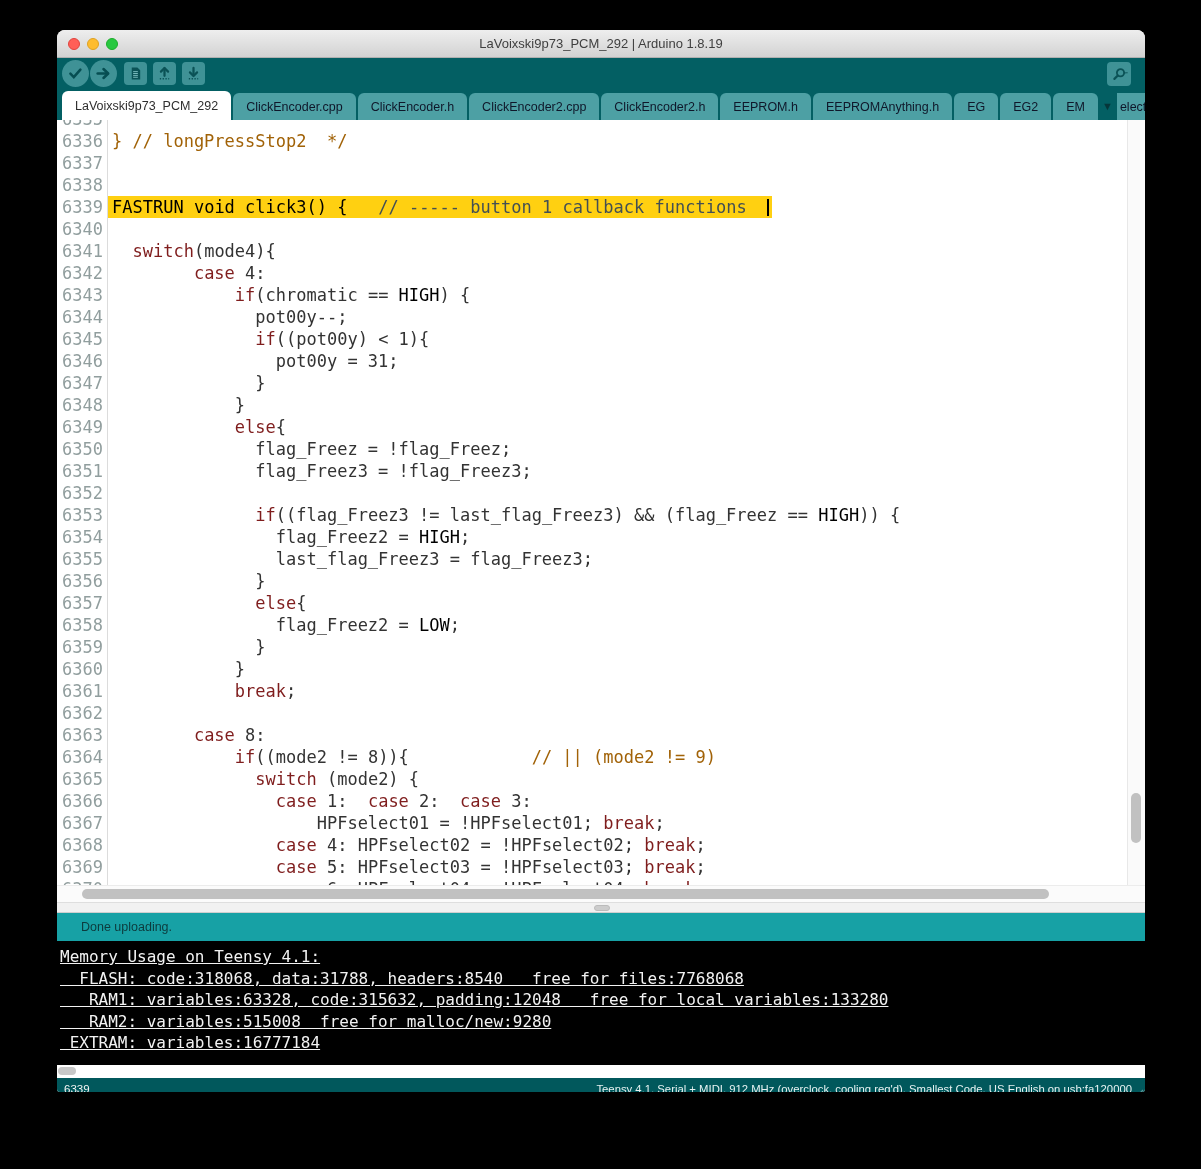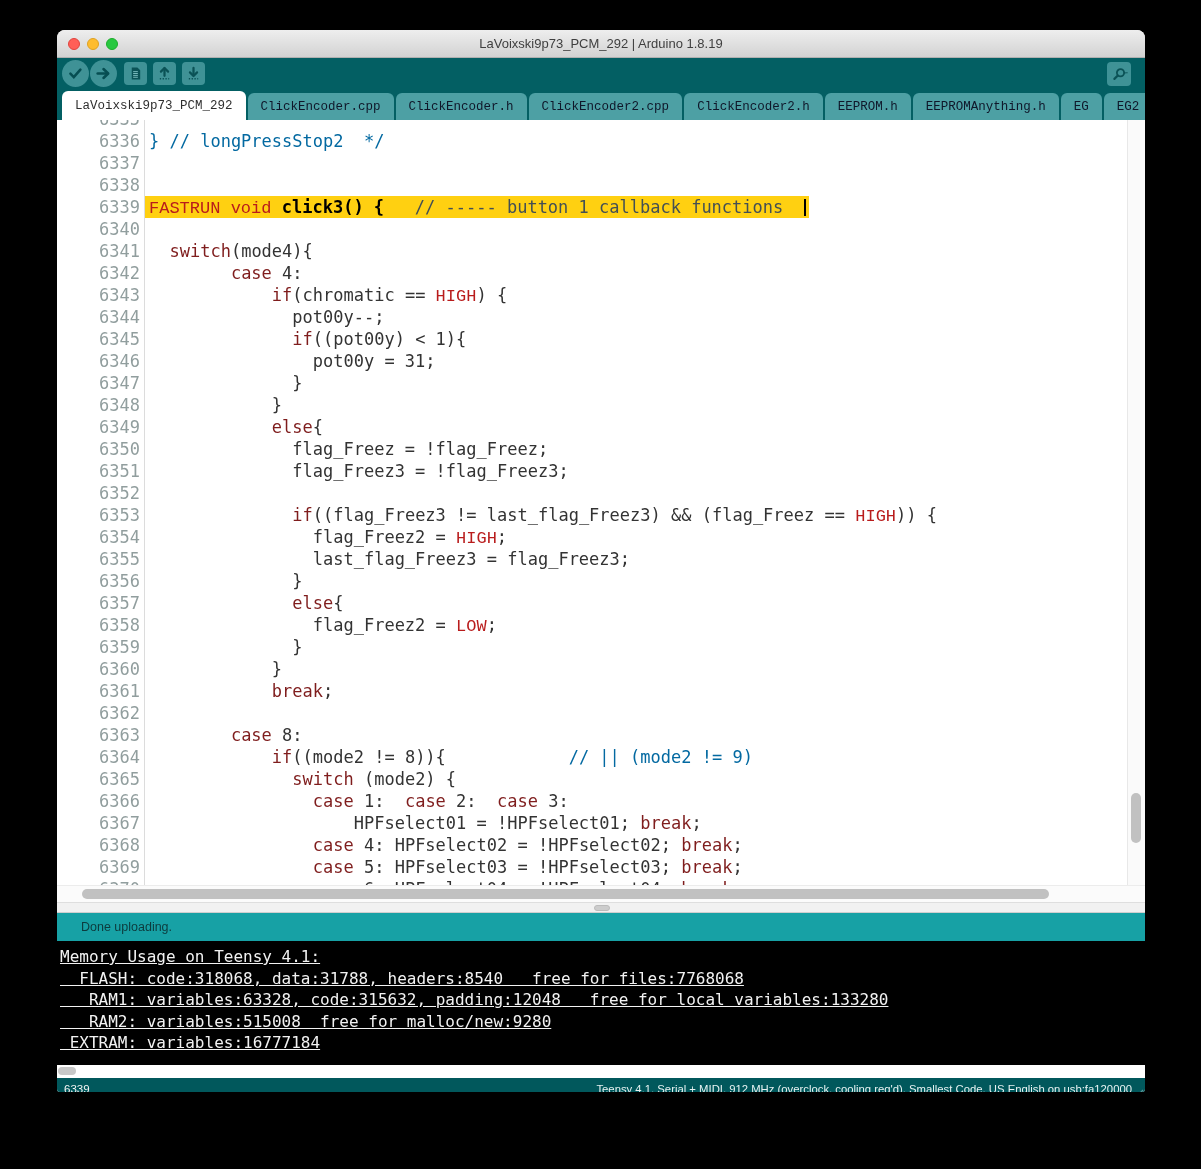--- a/index.html
+++ b/index.html
@@ -22,41 +22,41 @@
   .toolbar{height:31px;flex:0 0 31px;background:#035f63;display:flex;align-items:center;
            padding-left:5px;position:relative;}
   .tbc{width:27px;height:27px;border-radius:50%;background:#3f9296;margin-right:1px;
        display:flex;align-items:center;justify-content:center;cursor:pointer;}
   .tbs{width:23px;height:23px;border-radius:4px;background:#3f9296;margin-left:6px;
        display:flex;align-items:center;justify-content:center;cursor:pointer;}
   .serialbtn{position:absolute;right:14px;top:4px;width:24px;height:24px;border-radius:4px;
              background:#3f9296;display:flex;align-items:center;justify-content:center;cursor:pointer;}
   
   .tabbar{height:31px;flex:0 0 31px;background:#035f63;display:flex;align-items:flex-end;
-          padding-left:5px;white-space:nowrap;overflow:hidden;position:relative;font-family:Liberation Mono, monospace;}
+          padding-left:5px;white-space:nowrap;overflow:hidden;position:relative;}
   .tab{height:27px;line-height:28px;padding:0 13px;margin-right:2px;border-radius:6px 6px 0 0;
        background:#4da0a4;color:#0f172a;font-size:12.5px;flex:0 0 auto;cursor:pointer;}
   .tab.active{background:#ffffff;color:#2e2e2e;height:29px;line-height:30px;}
   .tab-chevron{color:#06363a;font-size:11px;margin:0 4px 8px 2px;flex:0 0 auto;cursor:pointer;}
   .tab.partial{margin-right:0;border-radius:0;background:#4da0a4;padding-left:3px;}
   
   .editor{flex:0 0 765px;height:765px;position:relative;background:#fff;overflow:hidden;}
   .code-lines{position:absolute;left:0;top:-12px;right:17px;}
   .crow{height:22px;display:flex;align-items:center;white-space:pre;
-        font-family:"DejaVu Sans Mono","Liberation Mono",monospace;font-size:17px;margin-left:37px;}
+        font-family:"DejaVu Sans Mono","Liberation Mono",monospace;font-size:17px;}
   .gut{flex:0 0 51px;width:51px;color:#919e9e;padding-left:5px;box-sizing:border-box;
        border-right:1px solid #dcdcdc;height:22px;line-height:22px;}
   .code{padding-left:4px;height:22px;line-height:22px;color:#333;}
   .hlwrap{background:#ffd011;display:inline-block;height:22px;line-height:22px;
           margin-left:-4px;padding-left:4px;padding-right:3px;}
   .seg-p{color:#333;}
   .seg-k{color:#7f1d1d;}
-  .seg-t{color:#b91c1c;font-family:Liberation Mono, monospace;}
-  .seg-b{color:#000;font-weight:bold;}
-  .seg-c{color:#0369a1;}
+  .seg-t{color:#000000;}
+  .seg-b{color:#000;font-weight:normal;}
+  .seg-c{color:#a16207;}
   .seg-d{color:#434f54;text-align:right;}
   .cursor{display:inline-block;width:2px;height:17px;background:#000;vertical-align:-3px;}
   .vscroll{position:absolute;top:0;right:0;bottom:0;width:17px;background:#fafafa;
            border-left:1px solid #e8e8e8;}
   .vthumb{position:absolute;left:3px;top:673px;width:10px;height:50px;background:#c1c1c1;
           border-radius:6px;cursor:pointer;}
   
   .hscroll{height:16px;flex:0 0 16px;background:#fbfbfb;border-top:1px solid #ececec;position:relative;}
   .hthumb{position:absolute;left:25px;top:3px;width:967px;height:10px;background:#c1c1c1;
           border-radius:5px;cursor:pointer;}

